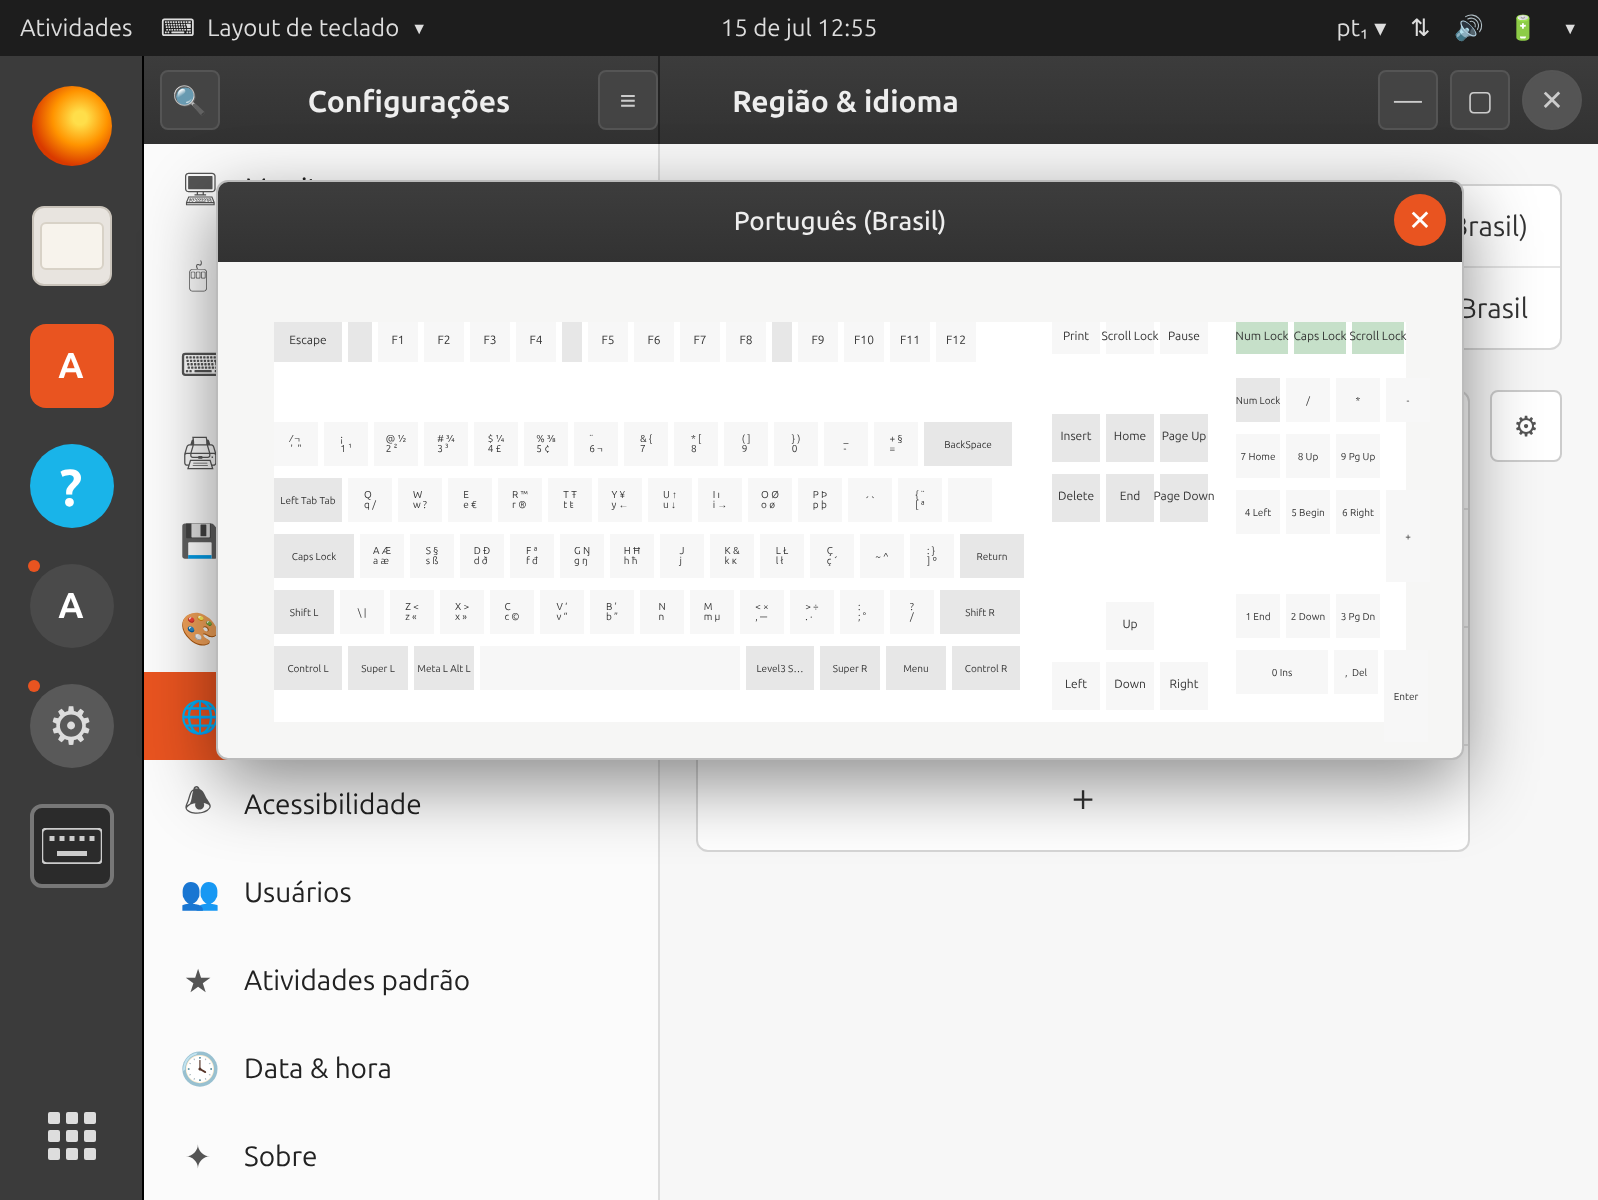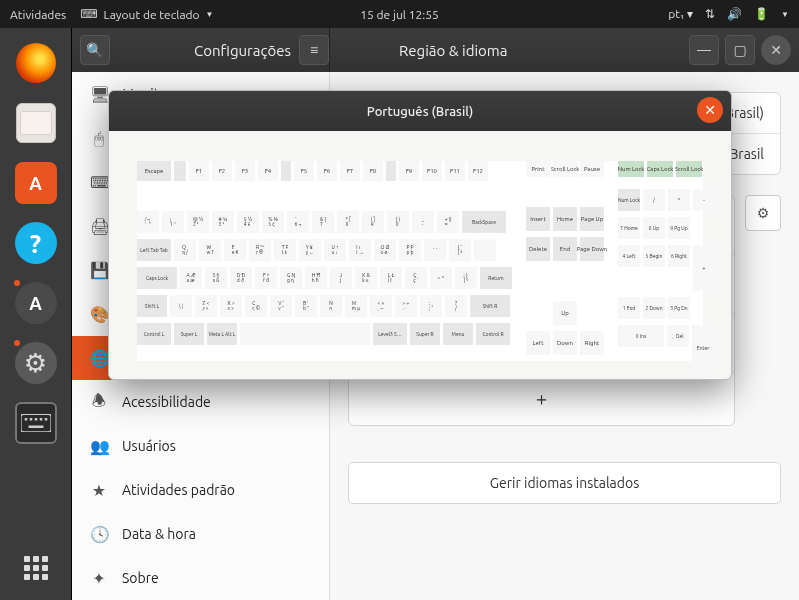--- a/index.html
+++ b/index.html
@@ -30,21 +30,21 @@
 .settings { background:#595959; width:42px;height:42px;border-radius:50%;color:#ddd;display:flex;align-items:center;justify-content:center;font-size:26px;}
 .keyboard-dock { background:#2b2b2b; width:42px;height:42px;border-radius:6px;border:2px solid #777;display:flex;align-items:center;justify-content:center;}
 .kb-svg { width:30px; height:18px; color:#ccc; }
 .dot { position:absolute; left:3px; top:2px; width:6px; height:6px; background:#e95420; border-radius:50%; }
 
 
 .settings-win { position: absolute; left: 72px; top: 28px; right: 0; bottom: 0; background: #fafafa; display:flex; flex-direction:column; }
 .settings-header { height: 44px; background: linear-gradient(#3c3c3c,#323232); display:flex; color:#ddd; }
 .hh-left { width: 258px; display:flex; align-items:center; padding-left: 8px; gap: 8px; border-right:1px solid #222;}
 .search-btn, .ham-btn, .win-btn { width:30px;height:30px;background:#444;border-radius:4px;display:flex;align-items:center;justify-content:center;color:#ccc;font-size:14px;border:1px solid #555;}
-.hh-title { flex:1; text-align:right; font-weight:400; font-size:15px; color:#eee;}
+.hh-title { flex:1; text-align:center; font-weight:700; font-size:15px; color:#eee;}
 .hh-right { flex:1; display:flex; align-items:center; padding:0 8px; gap:6px; }
 .hh-right .spacer { flex:1; }
 .close-btn{ background:#545454; border-radius:50%; }
 
 .settings-body { flex:1; display:flex; overflow:hidden;}
 .sidebar { width: 258px; border-right:1px solid #ddd; background:#fbfbfb; overflow:hidden;}
 .sb-item { height:44px; display:flex; align-items:center; gap:14px; padding-left:18px; font-size:14px; color:#222; border-bottom:0; }
 .sb-item.active { background:#e95420; color:#fff; }
 .sb-icon { width:18px; text-align:center; color:#555; font-size:16px; }
 .sb-item.active .sb-icon { color:#fff; }
@@ -249,21 +249,20 @@
             <span style="flex:1"></span>
             <div class="btn-icon">👁</div>
             <div class="btn-icon">🗑</div>
           </div>
           <div class="add-row">＋</div>
         </div>
         <div class="btn-icon" style="width:36px;height:36px;">⚙</div>
       </div>
 
       <div style="height:16px"></div>
-      <button class="manage">Gerir idiomas instalados</button>
     </div>
   </div>
 </div>
 
 <div class="overlay">
   <div class="dialog">
     <div class="dlg-header">
       <span>Português (Brasil)</span>
       <div class="dlg-close">✕</div>
     </div>

